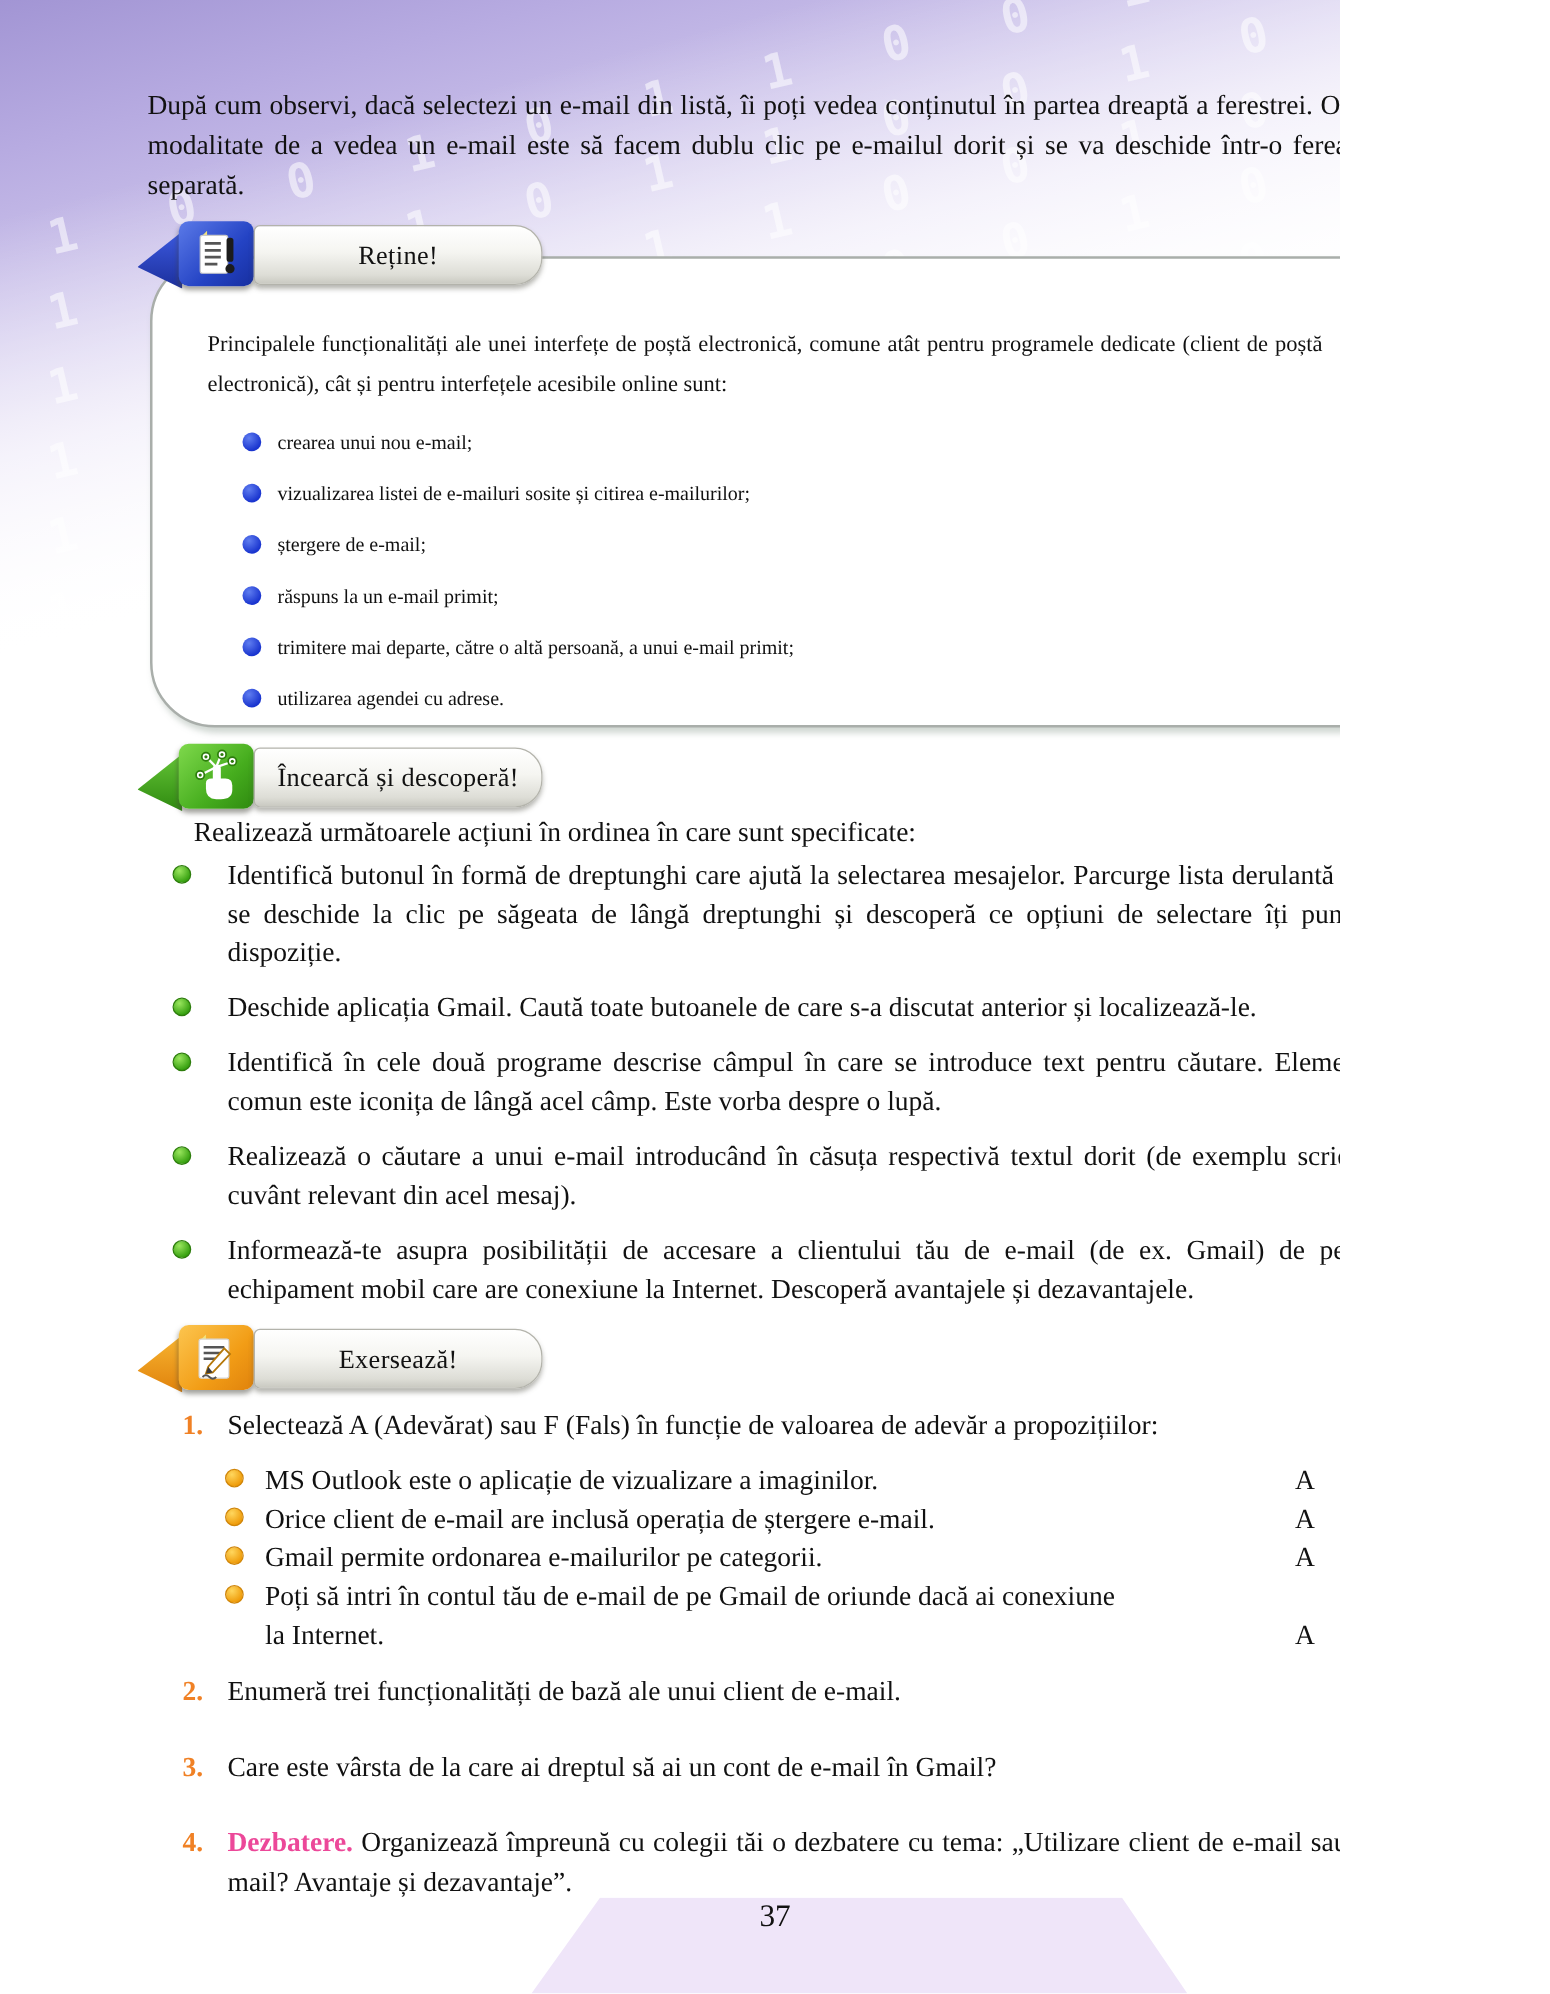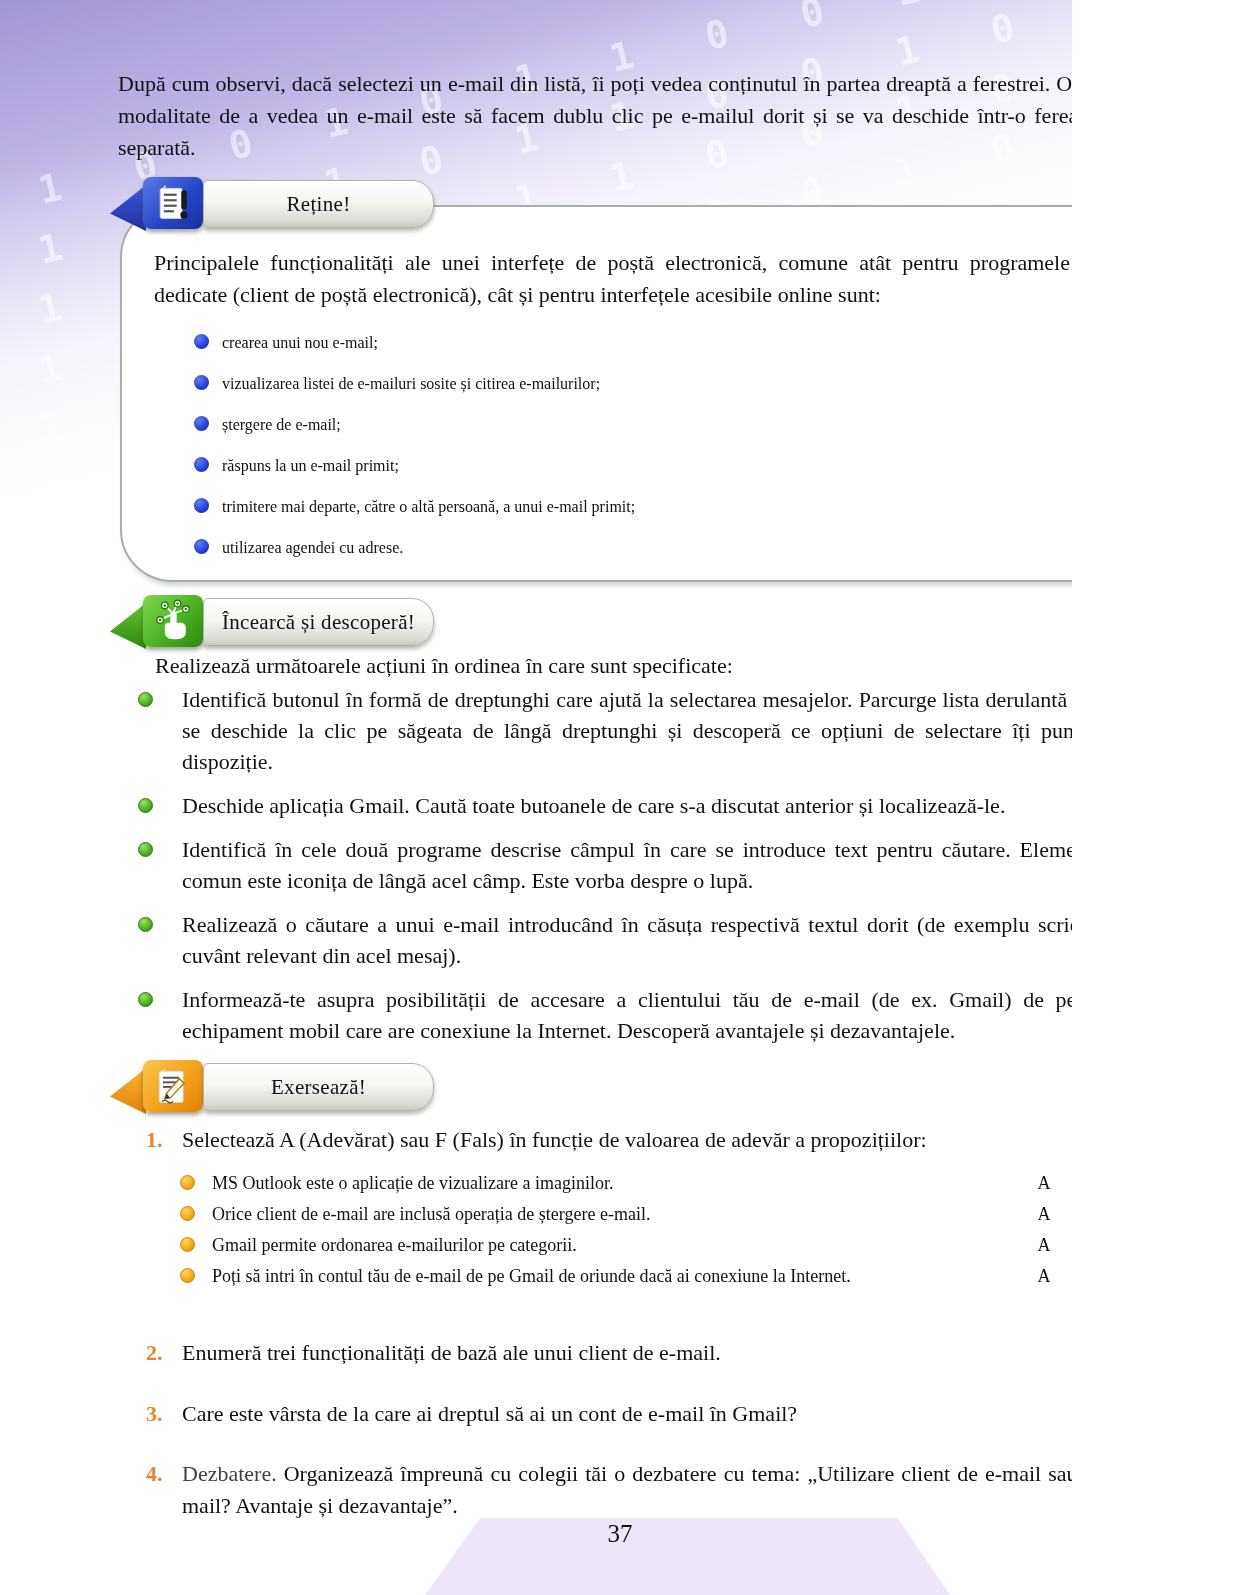--- a/index.html
+++ b/index.html
@@ -16,21 +16,21 @@
   .deco-fade{position:absolute; left:0; top:0; width:100%; height:100%;
     background:linear-gradient(165deg,rgba(255,255,255,0) 20%,rgba(255,255,255,.65) 42%,#ffffff 60%);}
   
   .intro{position:absolute; left:118px; top:68px; width:992px; margin:0;
     font-size:22px; line-height:32px; text-align:justify;}
   
   .note-box{position:absolute; left:120px; top:205px; width:1002px; height:377px;
     border:2px solid #a9aeaa; border-radius:52px; box-sizing:border-box;
     box-shadow:3px 4px 5px rgba(120,140,125,.35); background:#fff;
     padding:36px 46px 0 28px;}
-  .note-intro{margin:4px; font-size:22px; line-height:32px; text-align:justify;}
+  .note-intro{margin:16px; font-size:18px; line-height:32px; text-align:justify;}
   .blue-list{list-style:none; margin:20px 0 0 0; padding:0;}
   .blue-list li{position:relative; padding-left:72px; margin-bottom:18px;
     font-size:16px; line-height:23px;}
   .dot{position:absolute; top:3px; width:15px; height:15px; border-radius:50%;}
   .dot.blue{left:44px; background:radial-gradient(circle at 35% 30%,#5f7df0,#1a35cf 70%);}
   
   .section-head{position:absolute; left:110px; height:64px; z-index:5;}
   .ribbon{position:absolute; left:0; top:8px; width:36px; height:46px;}
   .ribbon.blue{background:linear-gradient(180deg,#3c5ae0,#1c2f9c); clip-path:polygon(0 62%,100% 0,100% 100%);}
   .ribbon.green{background:linear-gradient(180deg,#64c436,#2f8a10); clip-path:polygon(0 62%,100% 0,100% 100%);}
@@ -52,24 +52,24 @@
   .green-list{position:absolute; left:138px; top:684px; width:972px;
     list-style:none; margin:0; padding:0;}
   .green-list li{position:relative; padding-left:44px; margin-bottom:13px;
     font-size:22px; line-height:31px; text-align:justify;}
   .dot.green{left:0; top:8px; background:radial-gradient(circle at 35% 28%,#9ae65e,#39a212 72%);
     border:1px solid #2d7d0c; box-sizing:border-box;}
   
   .ex-item{position:absolute; left:146px; width:978px; font-size:22px; line-height:32px;
     padding-left:36px; box-sizing:border-box; text-align:justify;}
   .ex-num{position:absolute; left:0; top:0; width:34px; font-weight:bold; color:#f08125;}
-  .ex-lead{font-weight:normal; color:#404040;}
+  .ex-lead{font-weight:bold; color:#ec4899;}
   .tf-list{position:absolute; left:178px; top:1168px; width:952px; list-style:none; margin:0; padding:0;}
   .tf-list li{position:relative; padding-left:34px; padding-right:225px;
-    font-size:18px; line-height:31px; box-sizing:border-box;}
+    font-size:22px; line-height:31px; box-sizing:border-box;}
   .dot.orange{left:2px; top:7px; background:radial-gradient(circle at 35% 28%,#ffd75e,#ef9d0c 72%);
     border:1px solid #d08508; box-sizing:border-box;}
   .tf-a,.tf-f{position:absolute; bottom:0; width:24px; text-align:center; line-height:31px;}
   .tf-a{left:854px;} .tf-f{left:903px;}
   
   .trapezoid{position:absolute; left:425px; top:1518px; width:525px; height:77px;
     background:#efe5f9; clip-path:polygon(10.5% 0,90% 0,100% 100%,0 100%);}
   .trapezoid span{position:absolute; left:170px; top:2px; width:50px; text-align:center; font-size:25px;}
   svg{display:block;}
 </style>

